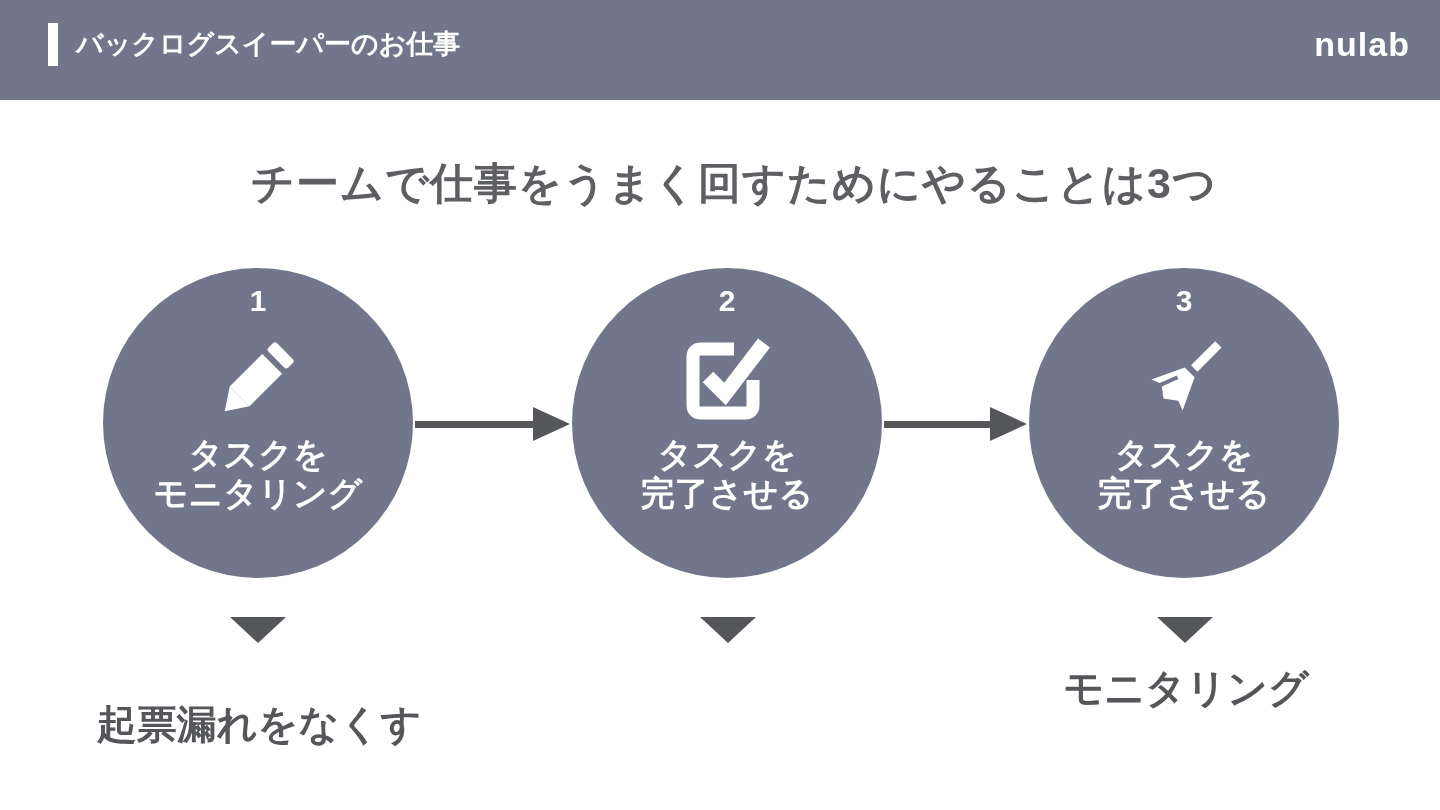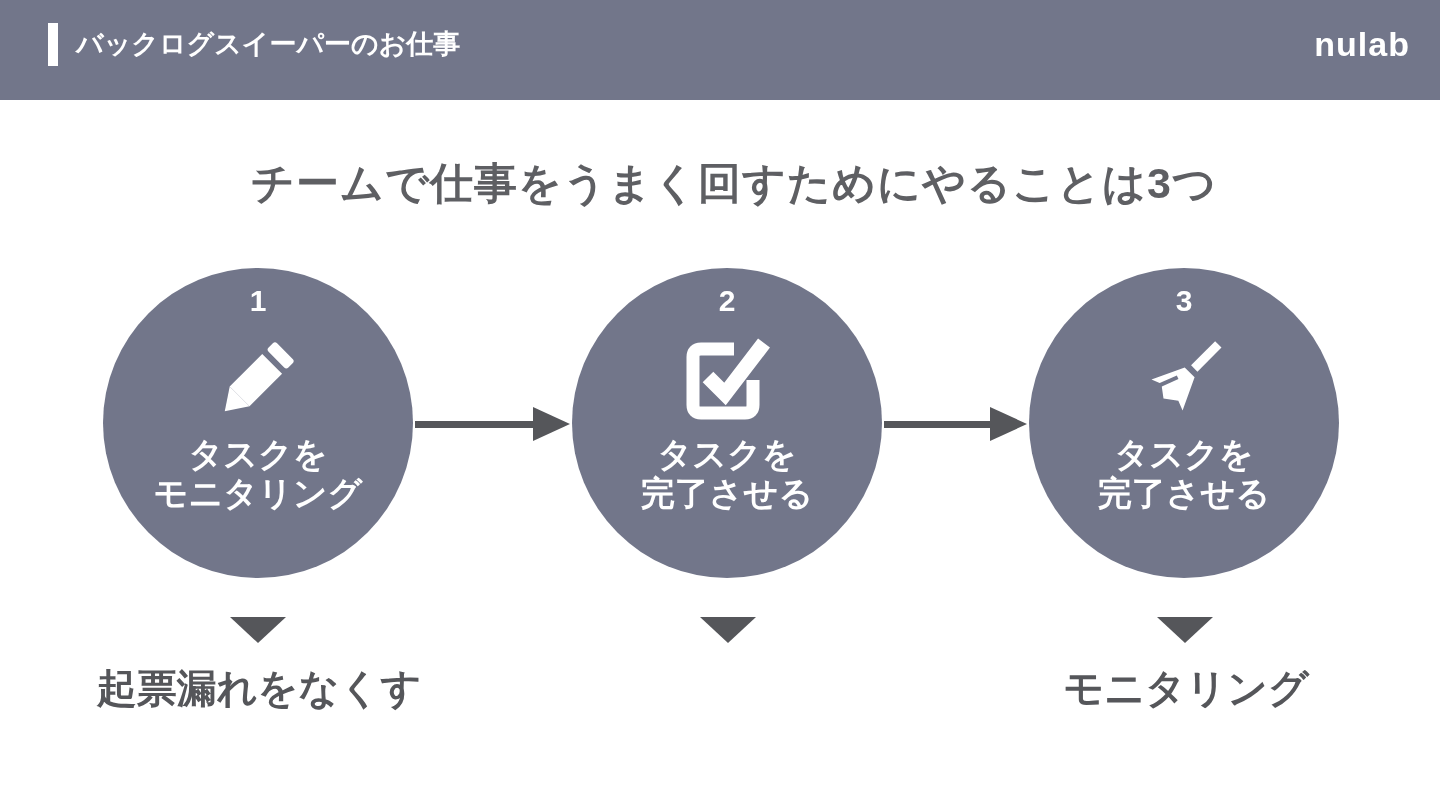--- a/index.html
+++ b/index.html
@@ -49,21 +49,21 @@
 
   
   .tri{position:absolute;top:617px;width:0;height:0;
     border-left:28px solid transparent;border-right:28px solid transparent;
     border-top:26px solid var(--dark-text);}
   .t1{left:230px;} .t2{left:700px;} .t3{left:1157px;}
 
   
   .caption{position:absolute;top:661px;transform:translateX(-50%);
     font-size:40px;font-weight:bold;color:var(--dark-text);white-space:nowrap;}
-  .p1{left:259px;} .p2{left:729px;} .p3{left:1186px;}
+  .p1{left:259px;margin-top:36px;} .p2{left:729px;} .p3{left:1186px;}
 </style>
 </head>
 <body>
 
 <div class="slide">
 
   <div class="header">
     <div class="accent"></div>
     <div class="header-title">バックログスイーパーのお仕事</div>
     <div class="logo">nulab</div>

